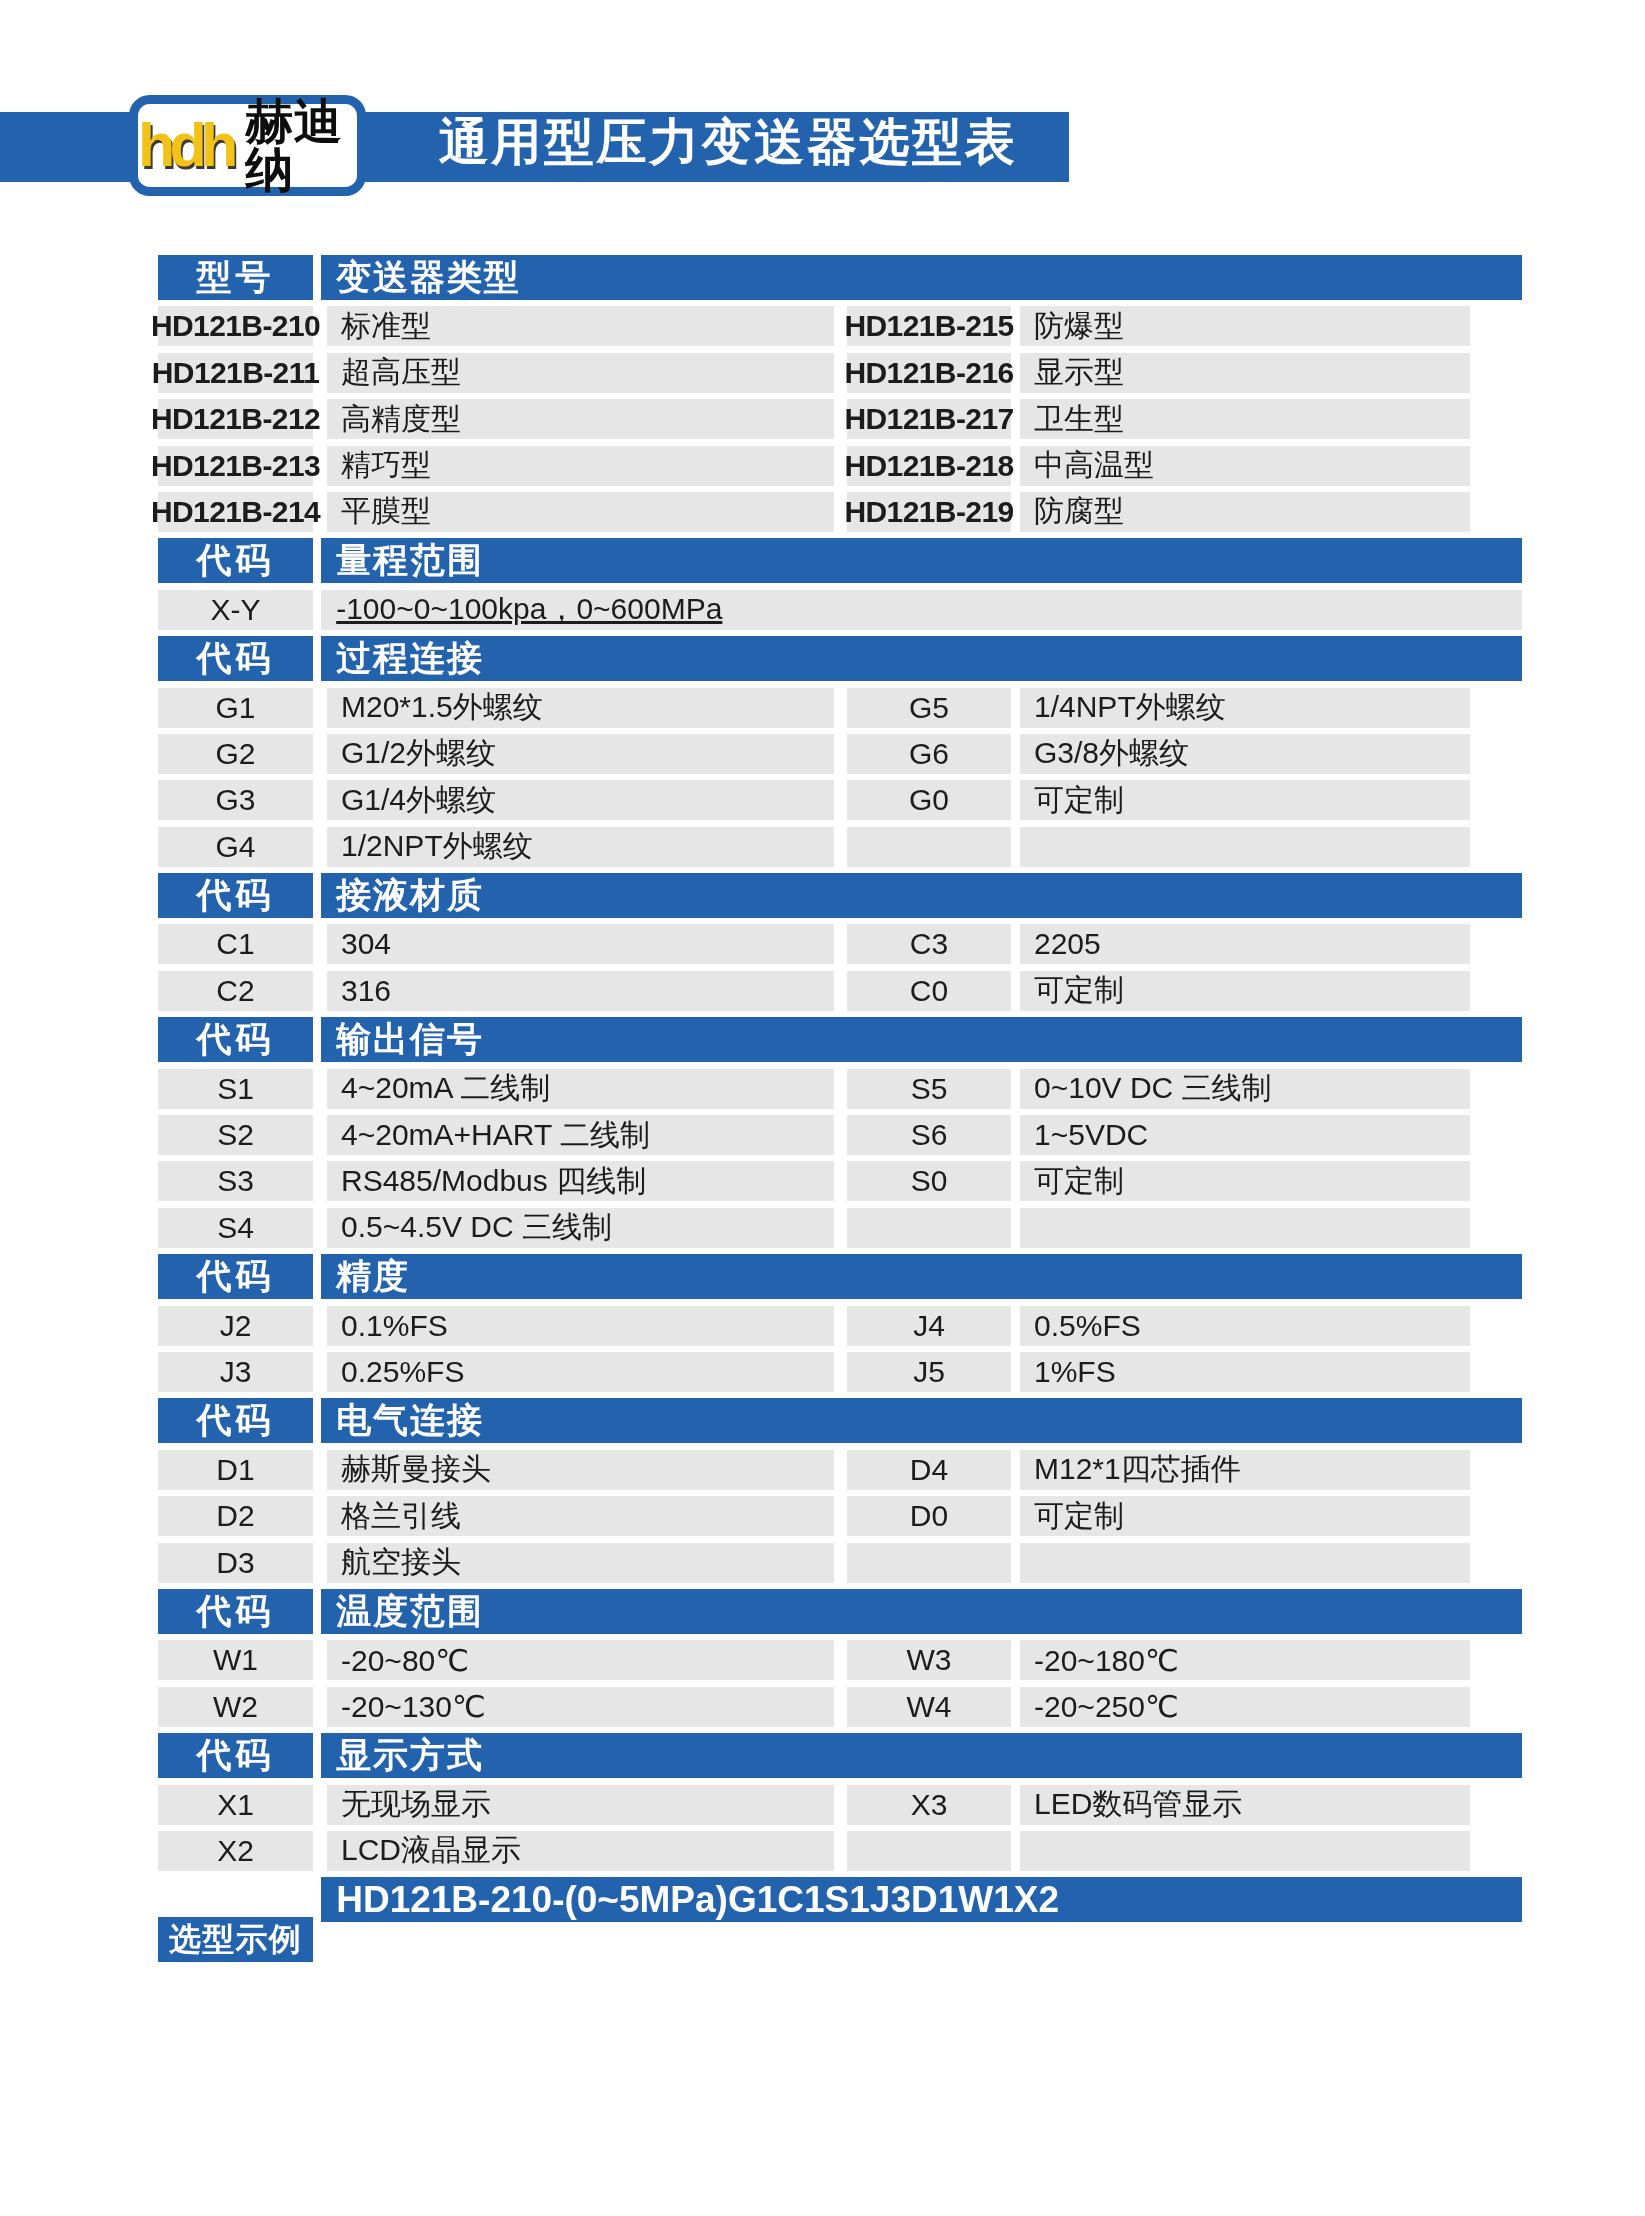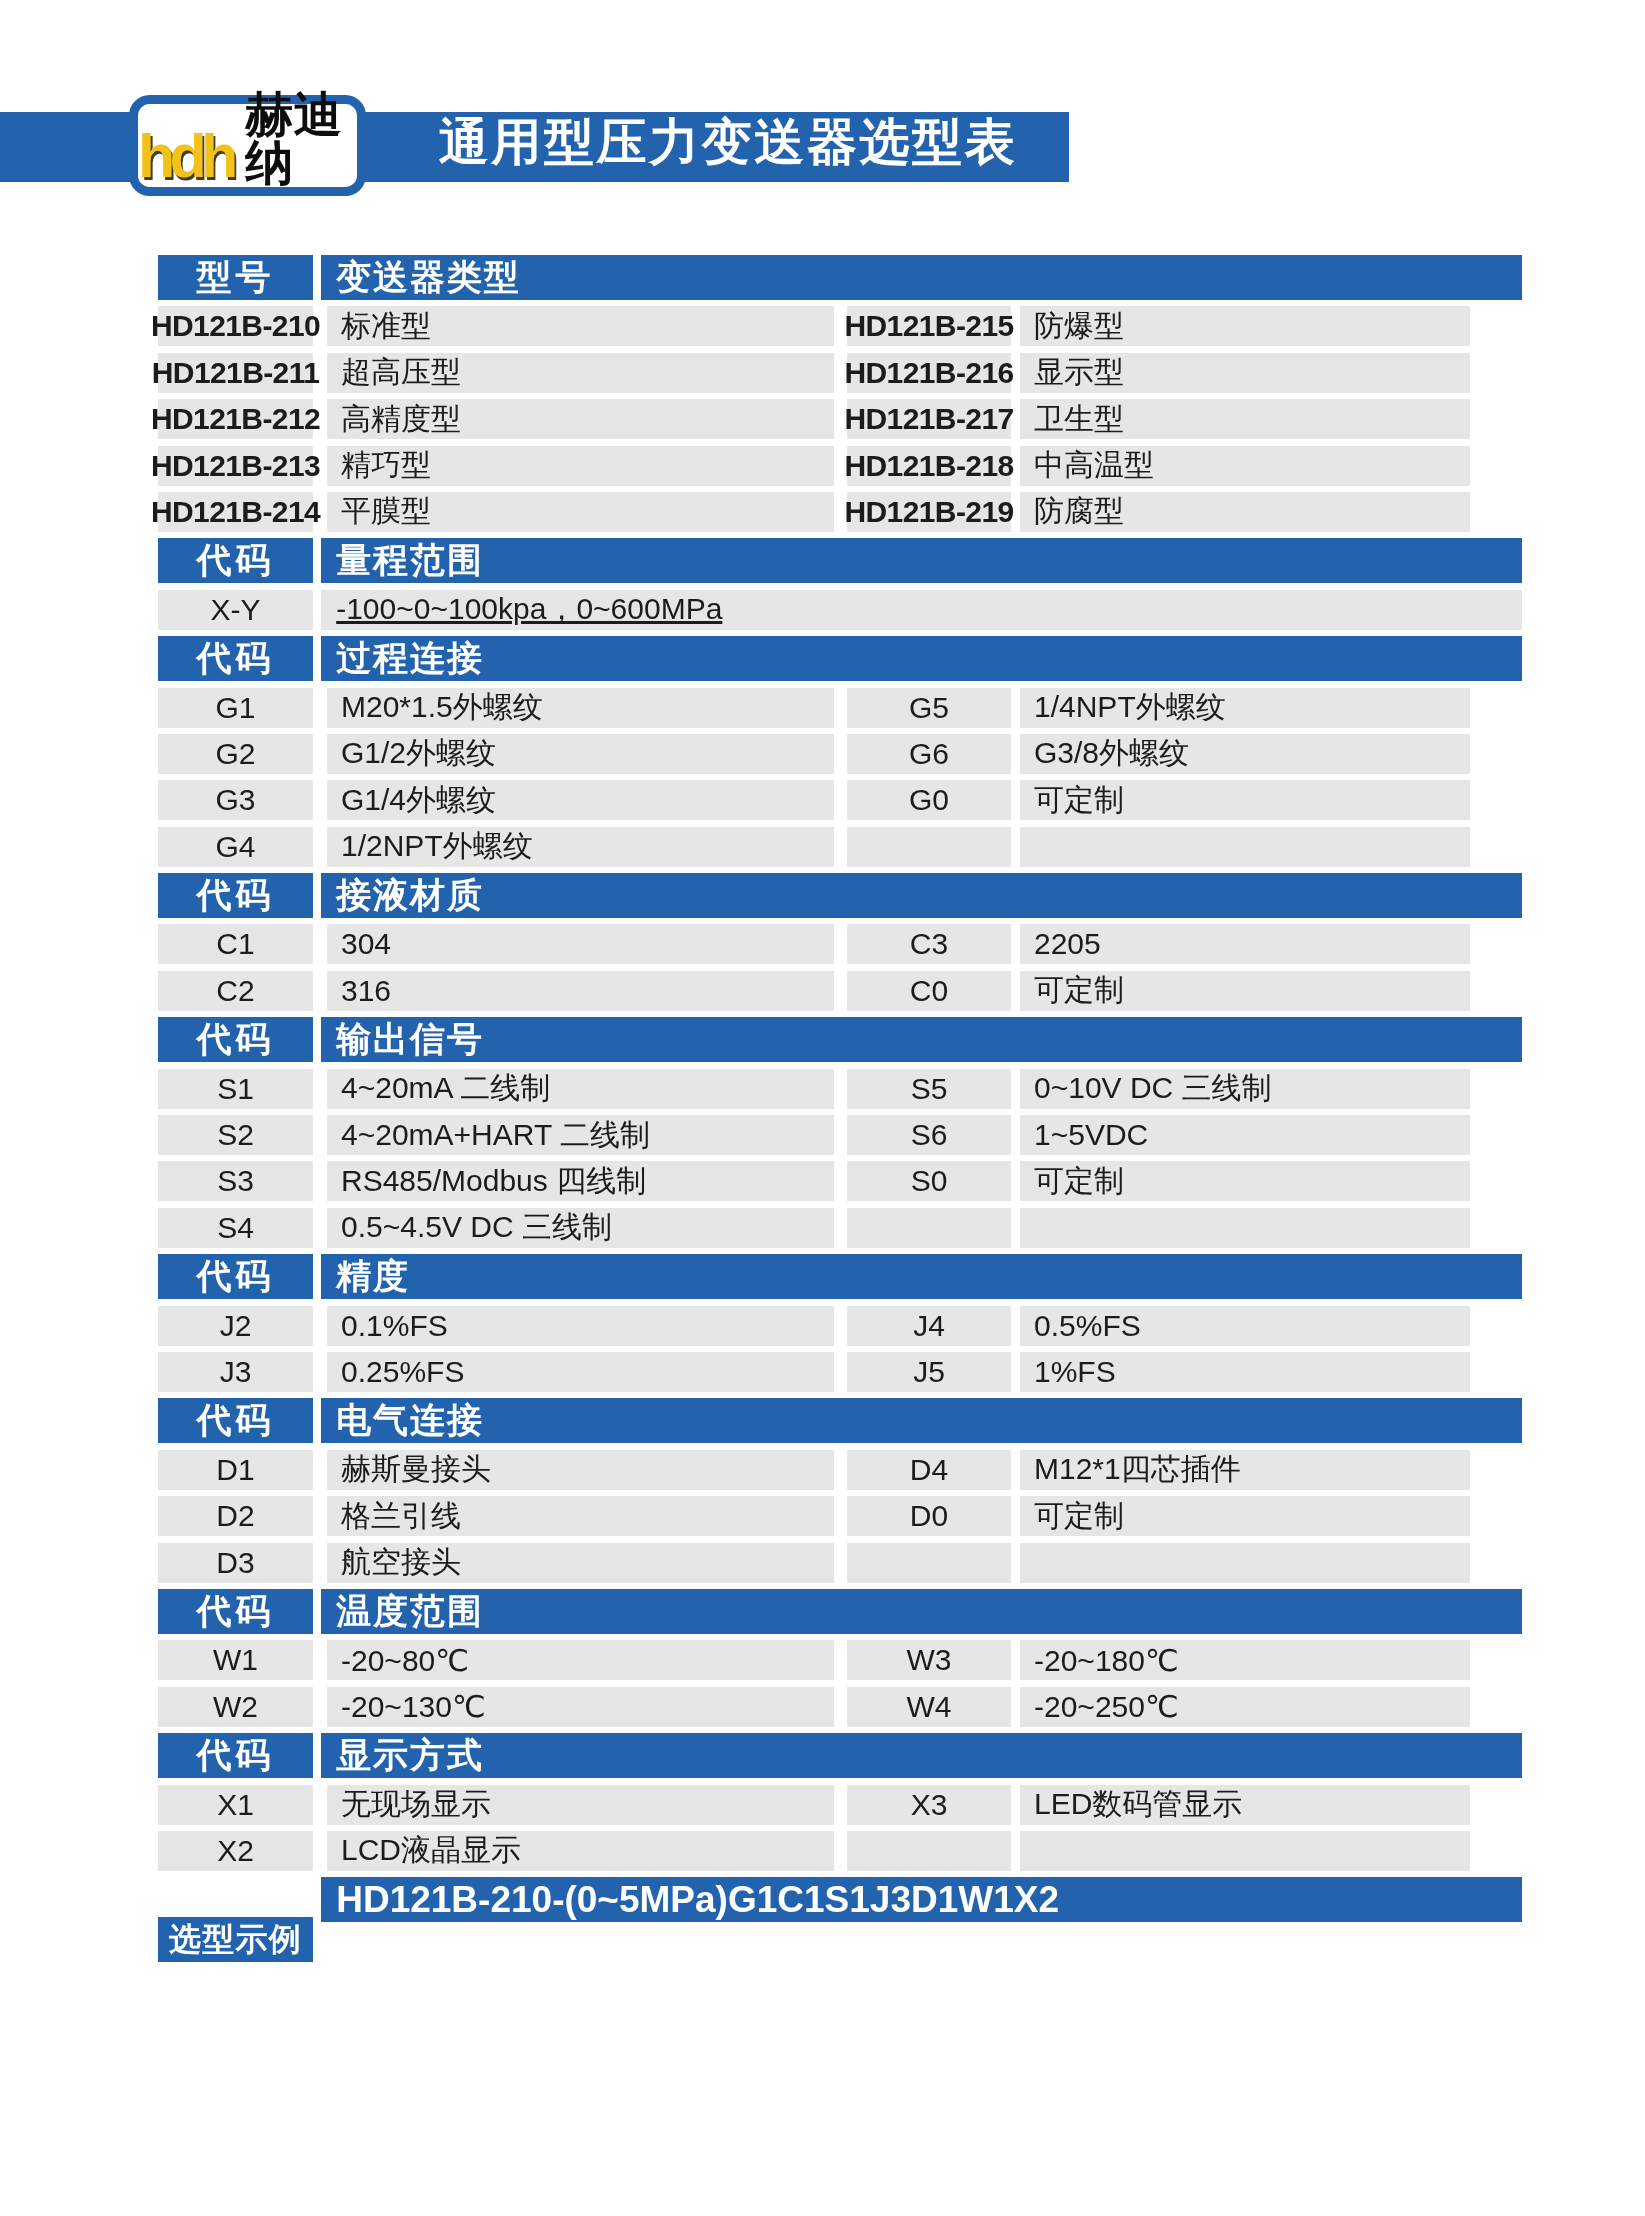--- a/index.html
+++ b/index.html
@@ -14,21 +14,21 @@
     color:#1c1c1c;overflow:hidden;
   }
   
   .band{
     position:absolute;left:0;top:112px;width:1069px;height:70px;
     background:var(--blue);
   }
   .logo-box{
     position:absolute;left:129px;top:95px;width:237px;height:101px;
     background:#ffffff;border:9.7px solid var(--blue);border-radius:20.6px;
-    box-sizing:border-box;display:flex;align-items:flex-end;justify-content:center;gap:7.7px;
+    box-sizing:border-box;display:flex;align-items:center;justify-content:center;gap:7.7px;
   }
   .logo-mark{
     font-size:61px;font-weight:900;color:var(--yellow);
     letter-spacing:-5.8px;line-height:1;
     text-shadow:1.9px 3.2px 0 #3d3a31;
     padding-right:5.2px;
   }
   .logo-name{
     font-size:48px;font-weight:900;color:#0d0d0d;letter-spacing:0.6px;line-height:1;
   }

